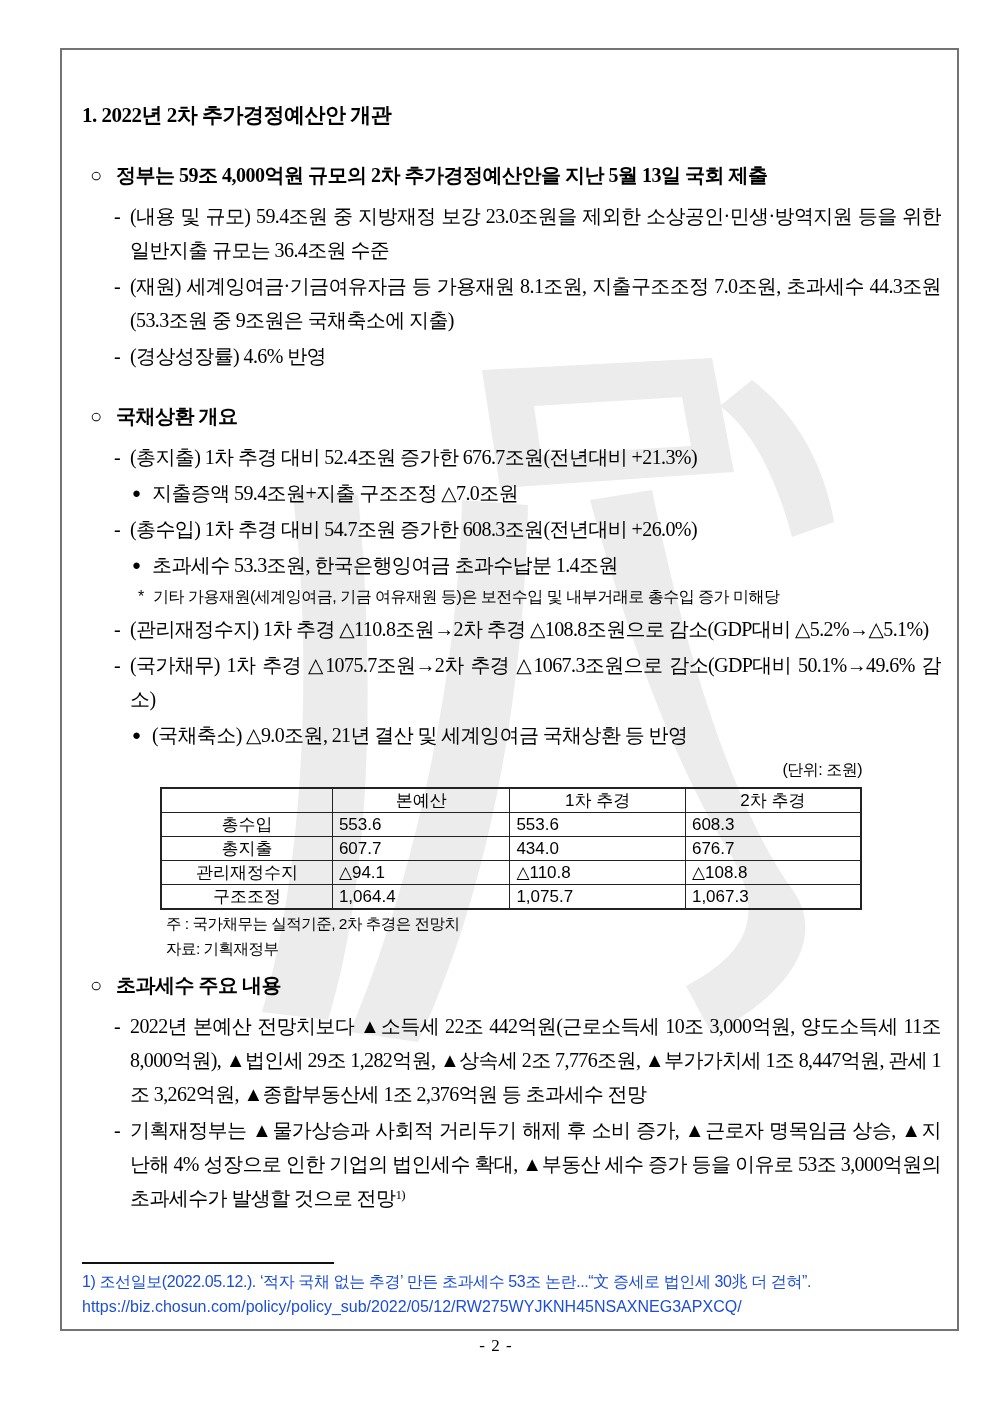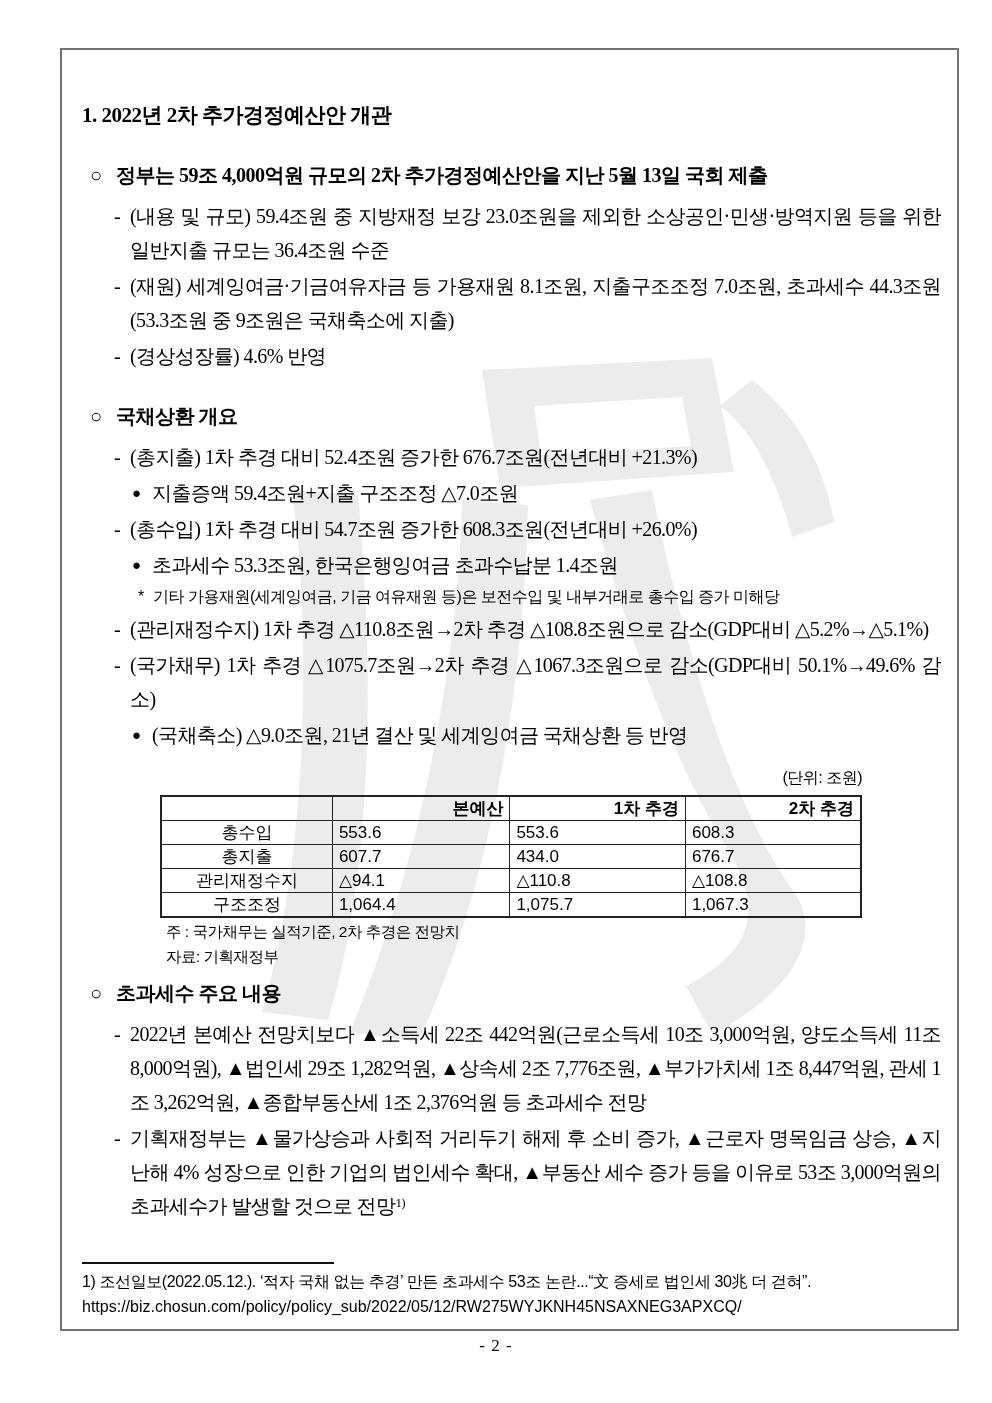--- a/index.html
+++ b/index.html
@@ -45,49 +45,49 @@
   .item .txt{flex:1;text-align:justify;}
   .lv1{margin-left:32px;}
   .lv2{margin-left:50px;}
   .lv2 .marker{flex:0 0 20px;font-size:15px;line-height:34px;}
   .lv3{margin-left:56px;font-family:"Liberation Sans","DejaVu Sans",sans-serif;
     font-size:16px;line-height:26px;letter-spacing:-0.5px;}
   .lv3 .marker{flex:0 0 15px;}
   sup.fnref{font-size:13px;line-height:0;vertical-align:6px;}
   
   .unit{
-    width:702px;margin-left:78px;margin-top:16px;margin-bottom:6px;
+    width:702px;margin-left:78px;margin-top:8px;margin-bottom:6px;
     text-align:right;
     font-family:"Liberation Sans","DejaVu Sans",sans-serif;
     font-size:16px;letter-spacing:-0.5px;
   }
   table.budget{
     margin-left:78px;width:702px;
     border-collapse:collapse;
     font-family:"Liberation Sans","DejaVu Sans",sans-serif;
     font-size:17px;
   }
   table.budget th,table.budget td{
     border:1px solid #222;height:23px;padding:0 6px;
   }
   table.budget{border:2px solid #222;}
-  table.budget th{font-weight:bold;text-align:right;}
+  table.budget th{font-weight:normal;text-align:center;}
   td.lbl{text-align:center;}
   td.num{padding-right:10px;}
   .tnote{
     margin-left:84px;margin-top:3px;
     font-family:"Liberation Sans","DejaVu Sans",sans-serif;
     font-size:15.5px;line-height:22px;letter-spacing:-0.5px;color:#000000;
   }
   
   .footer{position:absolute;left:20px;right:20px;bottom:10px;z-index:1;}
   .fn-sep{width:252px;border-top:2px solid #111;margin-bottom:5px;}
   .fn-line{
     font-family:"Liberation Sans","DejaVu Sans",sans-serif;
-    font-size:16px;line-height:25px;letter-spacing:-0.4px;color:#000000;
+    font-size:16px;line-height:25px;letter-spacing:-0.4px;color:#1d4ed8;
     text-align:justify;
   }
   .fn-url{letter-spacing:0;}
   .pageno{
     position:absolute;top:1336px;left:0;width:992px;
     text-align:center;font-size:17px;letter-spacing:1px;
   }
 </style>
 </head>
 <body>

